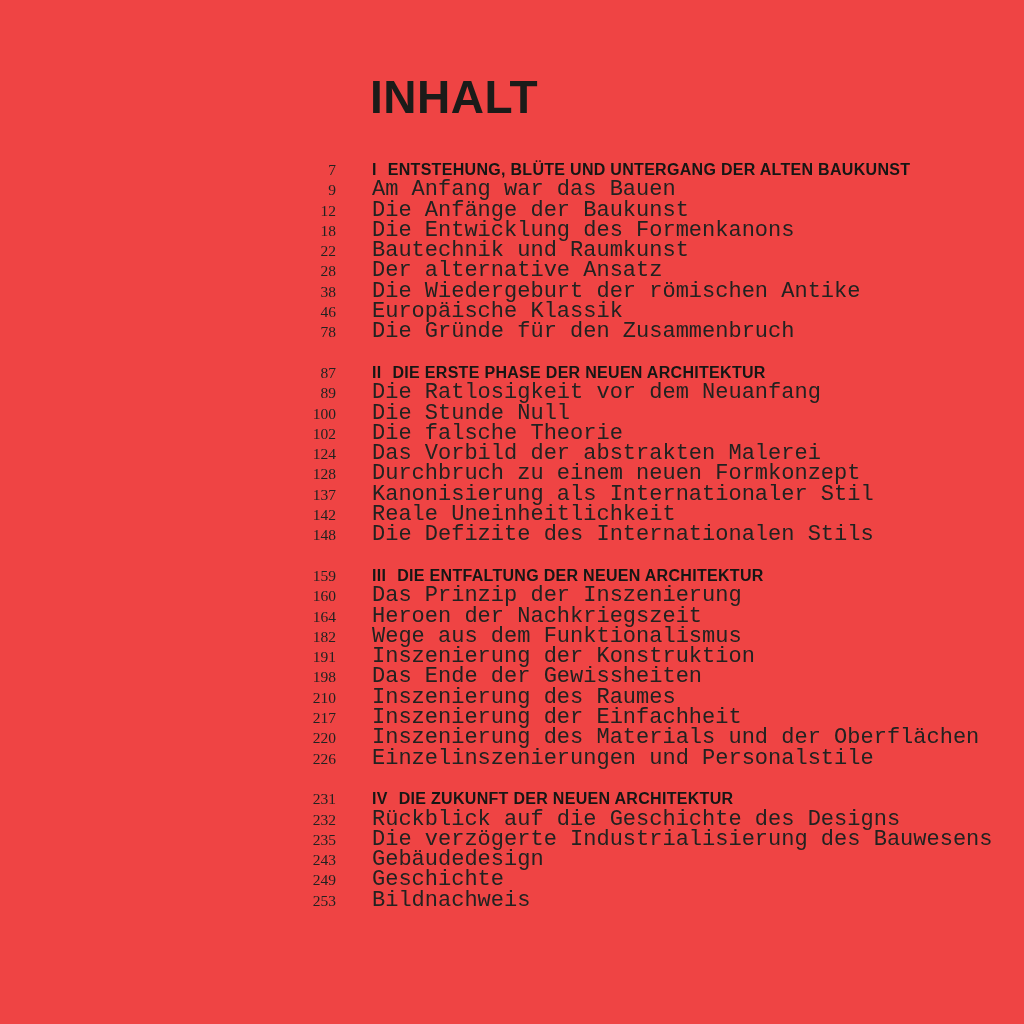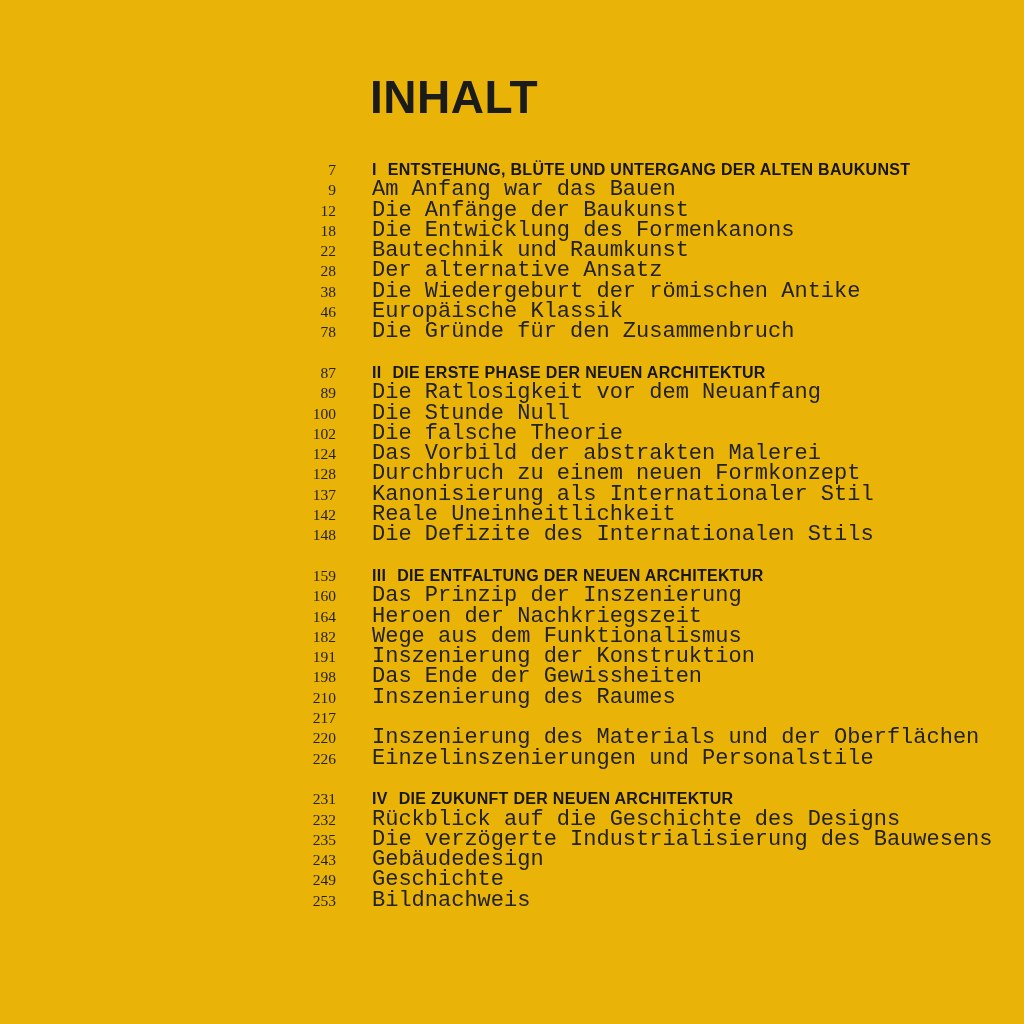--- a/index.html
+++ b/index.html
@@ -10,21 +10,21 @@
   body {
     position: relative;
     height: 1024px;
     font-family: "Liberation Serif", serif;
     color: #1d1d1b;
     overflow: hidden;
   }
   .page {
     position: absolute;
     inset: 0;
-    background: #eab308;
+    background: #ef4444;
   }
   h1.page-title {
     position: absolute;
     left: 370px;
     top: 74px;
     font-family: "Liberation Sans", sans-serif;
     font-weight: 700;
     font-size: 46px;
     letter-spacing: 0.5px;
     line-height: 1;
@@ -175,20 +175,21 @@
         <div class="toc-row">
           <span class="num">198</span>
           <span class="entry">Das Ende der Gewissheiten</span>
         </div>
         <div class="toc-row">
           <span class="num">210</span>
           <span class="entry">Inszenierung des Raumes</span>
         </div>
         <div class="toc-row">
           <span class="num">217</span>
+          <span class="entry">Inszenierung der Einfachheit</span>
         </div>
         <div class="toc-row">
           <span class="num">220</span>
           <span class="entry">Inszenierung des Materials und der Oberflächen</span>
         </div>
         <div class="toc-row">
           <span class="num">226</span>
           <span class="entry">Einzelinszenierungen und Personalstile</span>
         </div>
       </div>

